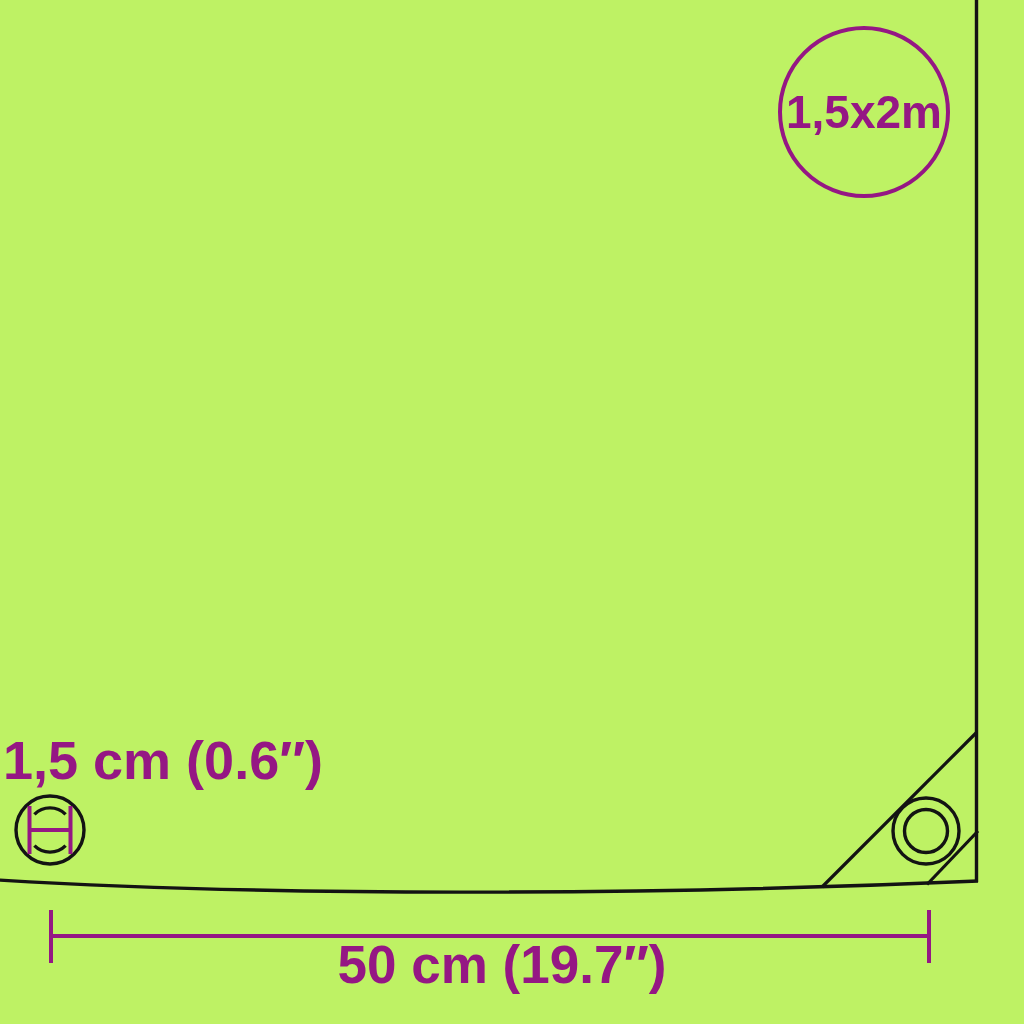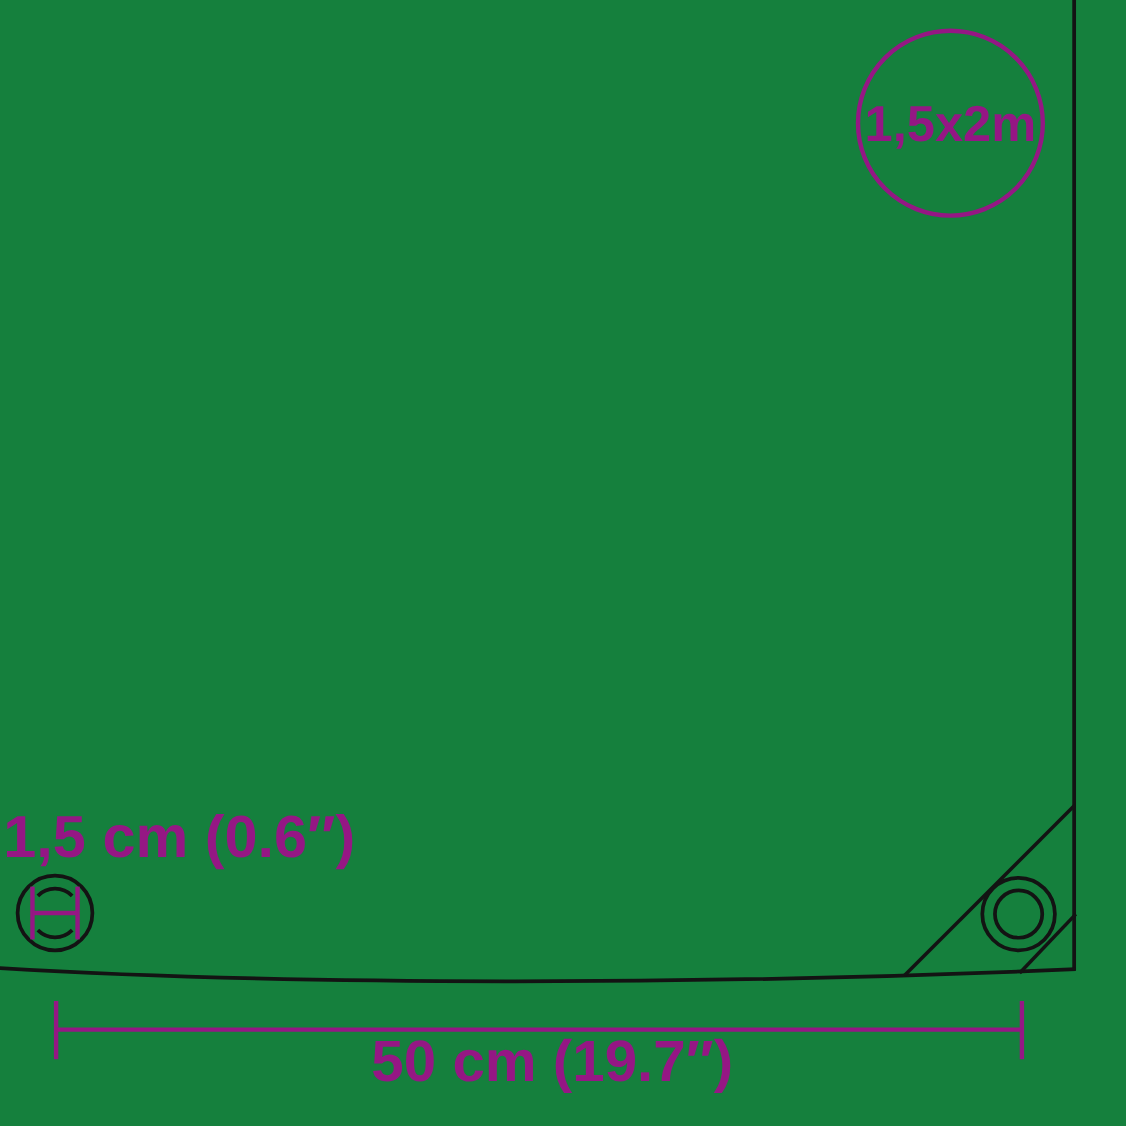--- a/index.html
+++ b/index.html
@@ -4,21 +4,21 @@
 <style>
   html, body {
     margin: 0;
     padding: 0;
     background: #ffffff;
   }
   .stage {
     position: relative;
     width: 1024px;
     height: 1024px;
-    background: #15803d;
+    background: #bef264;
     overflow: hidden;
     font-family: "Liberation Sans", sans-serif;
   }
   .stage svg {
     position: absolute;
     left: 0;
     top: 0;
   }
   .blk {
     fill: none;

